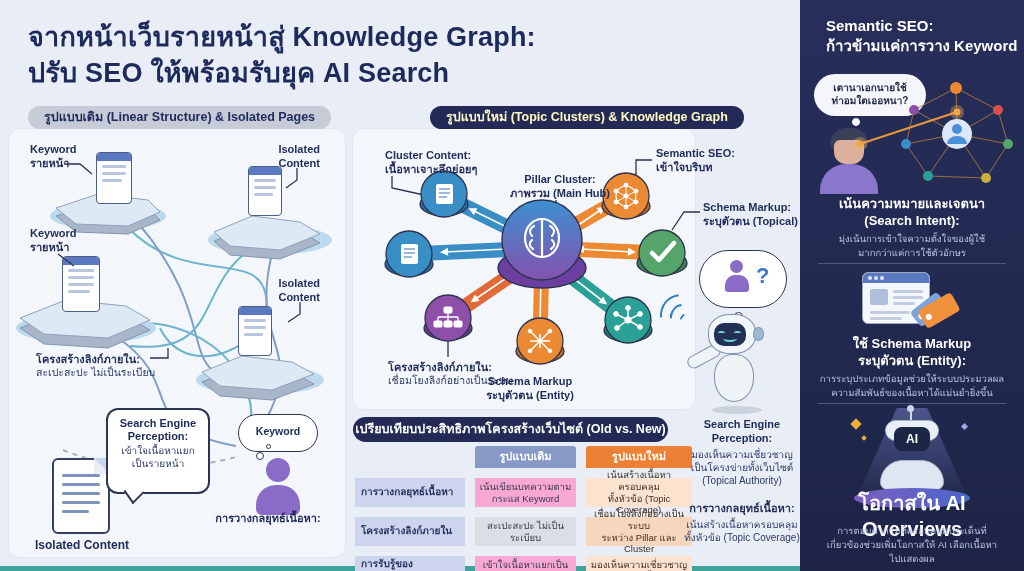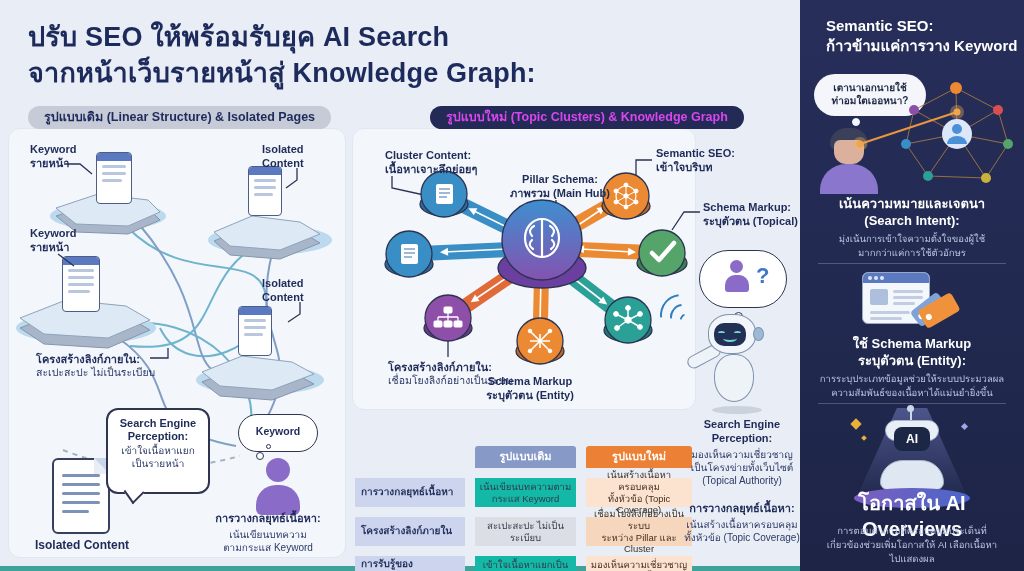--- a/index.html
+++ b/index.html
@@ -5,31 +5,31 @@
   html,body{margin:0;padding:0;background:#aab3c2;}
   *{box-sizing:border-box;}
   #canvas{position:relative;width:1024px;height:571px;overflow:hidden;
     background:#e9edf5;font-family:"Liberation Sans","DejaVu Sans",sans-serif;color:#1e2b58;}
   .abs{position:absolute;}
   .pre{white-space:pre-line;}
   
   .title{left:28px;top:20px;font-size:27px;font-weight:700;line-height:1.32;color:#1d2a5c;letter-spacing:.2px;}
   .pill{border-radius:14px;font-size:12.5px;font-weight:700;padding:5px 16px;line-height:1;}
   .pill-old{left:28px;top:106px;background:#c6cbd7;color:#1d2a5c;}
-  .pill-new{left:430px;top:106px;background:#222a55;color:#d946ef;}
+  .pill-new{left:430px;top:106px;background:#222a55;color:#fef9c3;}
   
   .panel{background:#f3f6fb;border:1px solid #dfe7f2;border-radius:12px;}
   .panel-left{left:8px;top:128px;width:338px;height:430px;}
   .panel-mid{left:352px;top:128px;width:344px;height:282px;}
   .strip{left:0;top:566px;width:800px;height:5px;background:#3fa39b;}
   
   .lbl{font-weight:700;font-size:11px;line-height:1.3;color:#1e2b58;}
   .lbl .sub{font-weight:400;font-size:10.5px;color:#2c3a66;}
   .center{text-align:center;}
-  .right{}
+  .right{text-align:right;}
   
   .card{background:#fff;border:1.5px solid #4d5d85;border-radius:4px;overflow:hidden;}
   .card .bar{height:8px;background:#5b79c0;}
   .card .ln{height:3px;background:#b9c6e0;border-radius:2px;margin:4px 5px 0 5px;}
   .card .ln.s{width:60%;}
   
   .bigdoc{left:52px;top:458px;width:58px;height:76px;background:#fff;border:2px solid #39405e;border-radius:6px;padding:14px 8px 0 8px;}
   .bigdoc .fold{position:absolute;right:-2px;top:-2px;width:0;height:0;border-left:16px solid #c9d6ea;border-top:16px solid #e9edf5;transform:rotate(180deg);}
   .bigdoc .ln{height:3px;background:#7d92b8;border-radius:2px;margin-bottom:6px;}
   
@@ -45,21 +45,21 @@
   .person-old .body{position:absolute;left:10px;top:27px;width:44px;height:30px;background:#8a6cc8;border-radius:20px 20px 6px 6px;}
   
   .tbl-title{left:353px;top:417px;width:315px;height:25px;background:#222a55;color:#fff;
     border-radius:13px;font-size:12.5px;font-weight:700;text-align:center;line-height:25px;}
   .tbl{left:355px;top:446px;width:321px;display:grid;grid-template-columns:110px 101px 106px;gap:10px;font-size:9.5px;}
   .tbl .c{display:flex;align-items:center;justify-content:center;text-align:center;padding:2px 3px;line-height:1.25;}
   .tbl .hd{height:22px;font-weight:700;color:#fff;font-size:11px;}
   .tbl .hd-old{background:#8799c7;border-radius:3px 3px 0 0;}
   .tbl .hd-new{background:#ec8034;border-radius:3px 3px 0 0;}
   .tbl .rl{background:#ccd4ee;font-weight:700;font-size:10px;color:#27335f;justify-content:flex-start;text-align:left;padding-left:6px;height:29px;}
-  .tbl .co{background:#14b8a6;color:#333a4d;height:29px;}
+  .tbl .co{background:#f9a8d4;color:#333a4d;height:29px;}
   .tbl .cn{background:#fbe3d0;color:#43301f;height:29px;}
   .tbl .alt.co{background:#dbdee4;}
   .tbl .alt.cn{background:#f6d7bd;}
   
   .note{width:122px;text-align:center;}
   .note .t{font-weight:700;font-size:11px;line-height:1.25;}
   .note .b{font-weight:400;font-size:10px;line-height:1.3;color:#2c3a66;margin-top:2px;}
   
   .m-cloud{left:699px;top:250px;width:88px;height:58px;border-radius:30px;padding-top:12px;}
   .m-cloud .mini-head{position:absolute;left:30px;top:9px;width:13px;height:13px;border-radius:50%;background:#8a6cc8;}
@@ -107,22 +107,22 @@
   .spark{background:#e8b23a;transform:rotate(45deg);}
   .watermark{right:10px;top:553px;font-size:7.5px;color:rgba(200,210,255,.38);font-weight:400;margin-top:48px;}
   svg{display:block;}
 </style>
 </head>
 <body>
 
 <div id="canvas">
 
   <div class="abs title">
+    <div>จากหน้าเว็บรายหน้าสู่ Knowledge Graph:</div>
     <div>ปรับ SEO ให้พร้อมรับยุค AI Search</div>
-    <div>จากหน้าเว็บรายหน้าสู่ Knowledge Graph:</div>
   </div>
 
   <div class="abs panel panel-left"></div>
   <div class="abs panel panel-mid"></div>
   <div class="abs strip"></div>
 
   <div class="abs pill pill-old">รูปแบบเดิม (Linear Structure) &amp; Isolated Pages</div>
   <div class="abs pill pill-new">รูปแบบใหม่ (Topic Clusters) &amp; Knowledge Graph</div>
 
   <svg class="abs" style="left:8px;top:128px" width="338" height="430" viewBox="0 0 338 430">
@@ -233,22 +233,20 @@
   <div class="abs cloud" style="left:238px;top:414px;width:80px;height:38px;padding-top:10px;font-size:10.5px;font-weight:600">Keyword</div>
   <div class="abs dot" style="left:256px;top:452px;width:8px;height:8px"></div>
   <div class="abs dot" style="left:266px;top:444px;width:5px;height:5px"></div>
   <div class="abs person-old">
       <div class="head"></div>
       <div class="body"></div>
     </div>
 
   <div class="abs note" style="left:202px;top:512px;width:132px">
     <div class="t">การวางกลยุทธ์เนื้อหา:</div>
-    <div class="b pre">เน้นเขียนบทความ
-ตามกระแส Keyword</div>
   </div>
 
   <svg class="abs" style="left:352px;top:126px" width="345" height="290" viewBox="0 0 345 290">
     <defs>
       <linearGradient id="hubg" x1="0" y1="0" x2="0" y2="1">
         <stop offset="0" stop-color="#3e8fd0"></stop>
           <stop offset="1" stop-color="#8452b0"></stop>
       </linearGradient>
       <marker id="aw" markerWidth="7" markerHeight="7" refX="3.5" refY="3.5" orient="auto">
         <path d="M1 1 L6 3.5 L1 6 z" fill="#fff"></path>
@@ -363,21 +361,21 @@
           <circle cx="288" cy="188" r="2.4"></circle>
         <circle cx="288" cy="201" r="2.4"></circle>
           <circle cx="265" cy="202" r="2.4"></circle>
           <circle cx="264" cy="188" r="2.4"></circle>
       </g>
     </g>
   </svg>
 
   <div class="abs lbl pre" style="left:385px;top:148px">Cluster Content:
 เนื้อหาเจาะลึกย่อยๆ</div>
-  <div class="abs lbl pre center" style="left:505px;top:172px;width:110px">Pillar Schema:
+  <div class="abs lbl pre center" style="left:505px;top:172px;width:110px">Pillar Cluster:
 ภาพรวม (Main Hub)</div>
   <div class="abs lbl pre" style="left:656px;top:146px">Semantic SEO:
 เข้าใจบริบท</div>
   <div class="abs lbl pre" style="left:703px;top:200px">Schema Markup:
 ระบุตัวตน (Topical)</div>
   <div class="abs lbl" style="left:388px;top:360px;width:170px">
     <div>โครงสร้างลิงก์ภายใน:</div>
     <div class="sub">เชื่อมโยงลิงก์อย่างเป็นระบบ</div>
   </div>
   <div class="abs lbl pre center" style="left:470px;top:374px;width:120px">Schema Markup
@@ -401,20 +399,21 @@
     <div class="head">
         <div class="visor">
           <span class="eye" style="left:4px"></span>
           <span class="eye" style="left:20px"></span>
           <span class="smile"></span>
         </div>
         <div class="ear"></div>
       </div>
   </div>
 
+  <div class="abs tbl-title">เปรียบเทียบประสิทธิภาพโครงสร้างเว็บไซต์ (Old vs. New)</div>
   <div class="abs tbl">
     <div class="c hd"></div>
     <div class="c hd hd-old">รูปแบบเดิม</div>
     <div class="c hd hd-new">รูปแบบใหม่</div>
 
     <div class="c rl pre">การวางกลยุทธ์เนื้อหา</div>
     <div class="c co pre">เน้นเขียนบทความตาม
 กระแส Keyword</div>
     <div class="c cn pre">เน้นสร้างเนื้อหาครอบคลุม
 ทั้งหัวข้อ (Topic Coverage)</div>

